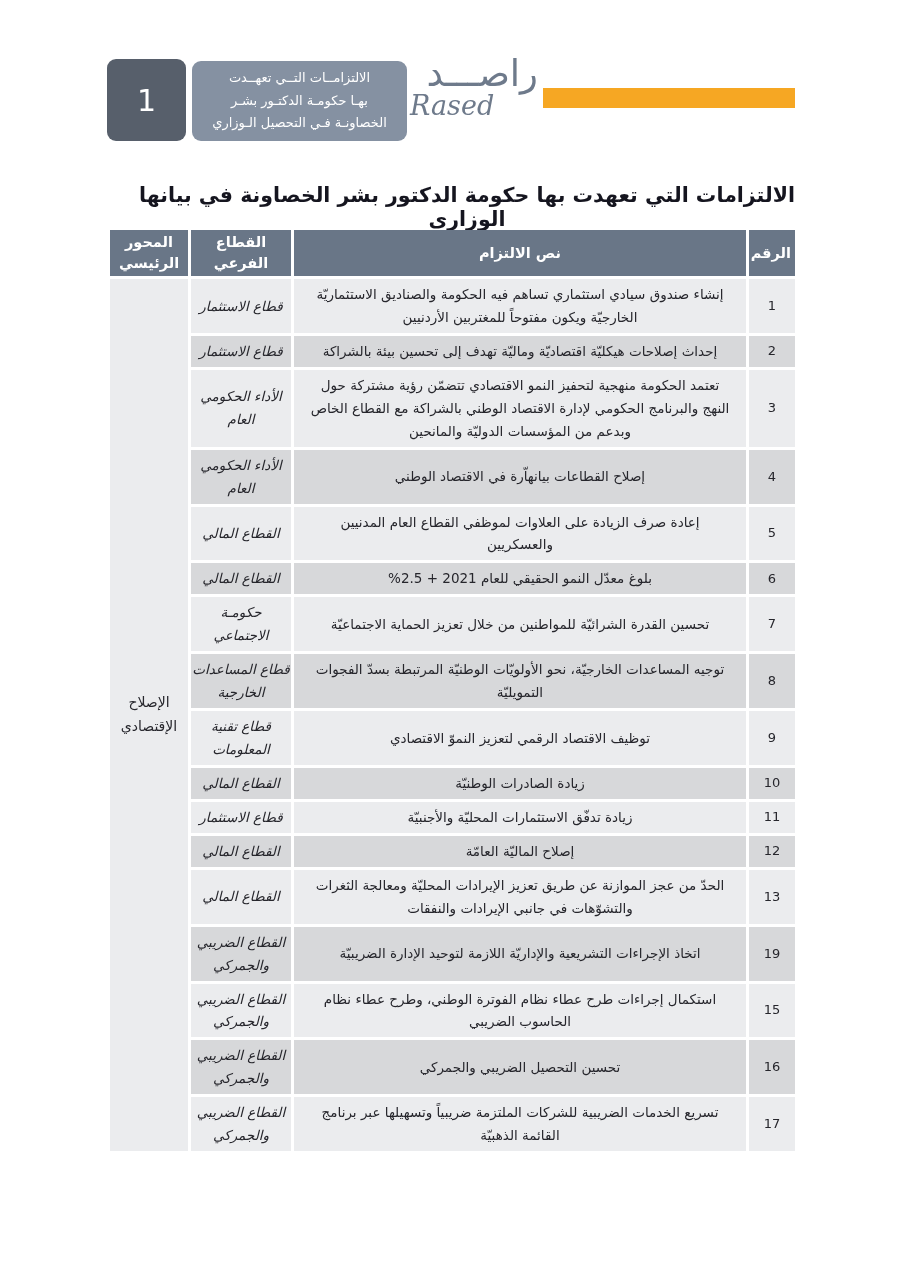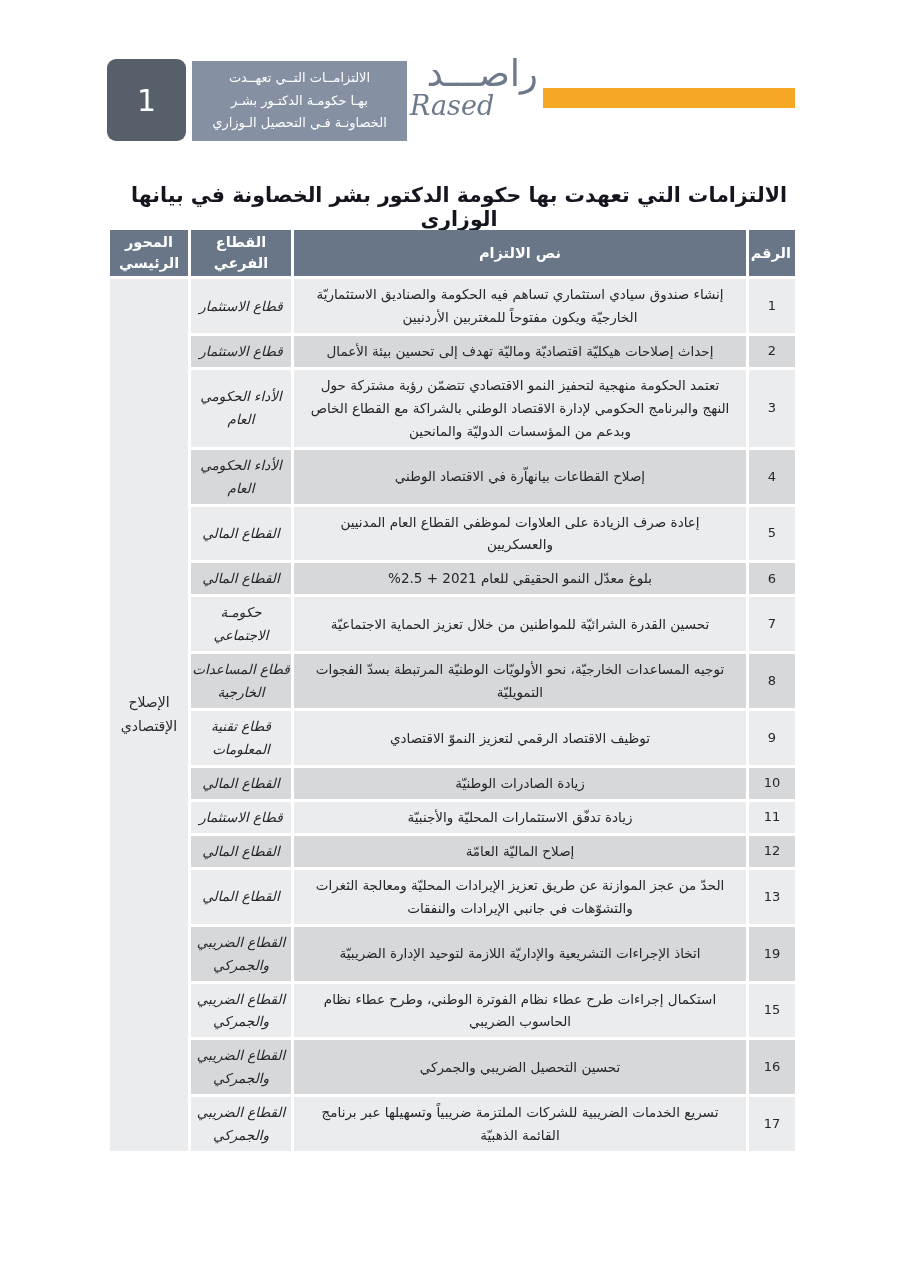--- a/index.html
+++ b/index.html
@@ -25,21 +25,21 @@
   
   .page-badge{
     position:absolute;left:107px;top:59px;
     width:79px;height:82px;border-radius:9px;
     background:var(--badge-bg);
     color:#fff;font-size:30px;
     display:flex;align-items:center;justify-content:center;
   }
   .banner-box{
     position:absolute;left:192px;top:61px;
-    width:215px;height:80px;border-radius:0;
+    width:215px;height:80px;border-radius:9px;
     background:var(--banner-bg);
     color:#fff;direction:rtl;
     display:flex;flex-direction:column;justify-content:center;
     padding:1px 12px;
   }
   .banner-box .banner-line{
     font-size:13px;line-height:1.75;text-align:center;white-space:nowrap;
   }
   .logo-block{
     position:absolute;left:410px;top:52px;width:128px;
@@ -50,21 +50,21 @@
     font-size:27px;font-style:italic;line-height:1.0;margin-top:-4px;
     font-family:"DejaVu Serif","Liberation Serif",serif;direction:ltr;
   }
   .accent-bar{
     position:absolute;left:543px;top:88px;
     width:252px;height:20px;
     background:var(--accent-orange);
   }
   
   .doc-title{
-    position:absolute;left:115px;top:183px;width:688px;
+    position:absolute;left:123px;top:183px;width:688px;
     direction:rtl;text-align:center;
     font-size:20.5px;font-weight:bold;color:#15151F;
   }
   
   .table-wrap{position:absolute;left:107px;top:227px;width:688px;}
   table{
     width:688px;table-layout:fixed;direction:rtl;
     border-collapse:separate;border-spacing:3px;
   }
   th{
@@ -128,21 +128,21 @@
     </thead>
     <tbody>
         <tr>
           <td class="cell-number">1</td>
           <td class="cell-commitment">إنشاء صندوق سيادي استثماري تساهم فيه الحكومة والصناديق الاستثماريّة الخارجيّة ويكون مفتوحاً للمغتربين الأردنيين</td>
           <td class="cell-sub-sector">قطاع الاستثمار</td>
           <td class="main-axis-cell" rowspan="17">الإصلاح الإقتصادي</td>
         </tr>
         <tr>
           <td class="cell-number">2</td>
-          <td class="cell-commitment">إحداث إصلاحات هيكليّة اقتصاديّة وماليّة تهدف إلى تحسين بيئة الأعمال</td>
+          <td class="cell-commitment">إحداث إصلاحات هيكليّة اقتصاديّة وماليّة تهدف إلى تحسين بيئة بالشراكة</td>
           <td class="cell-sub-sector">قطاع الاستثمار</td>
         </tr>
         <tr>
           <td class="cell-number">3</td>
           <td class="cell-commitment">تعتمد الحكومة منهجية لتحفيز النمو الاقتصادي تتضمّن رؤية مشتركة حول النهج والبرنامج الحكومي لإدارة الاقتصاد الوطني بالشراكة مع القطاع الخاص وبدعم من المؤسسات الدوليّة والمانحين</td>
           <td class="cell-sub-sector">الأداء الحكومي العام</td>
         </tr>
         <tr>
           <td class="cell-number">4</td>
           <td class="cell-commitment">إصلاح القطاعات بيانهاّرة في الاقتصاد الوطني</td>

